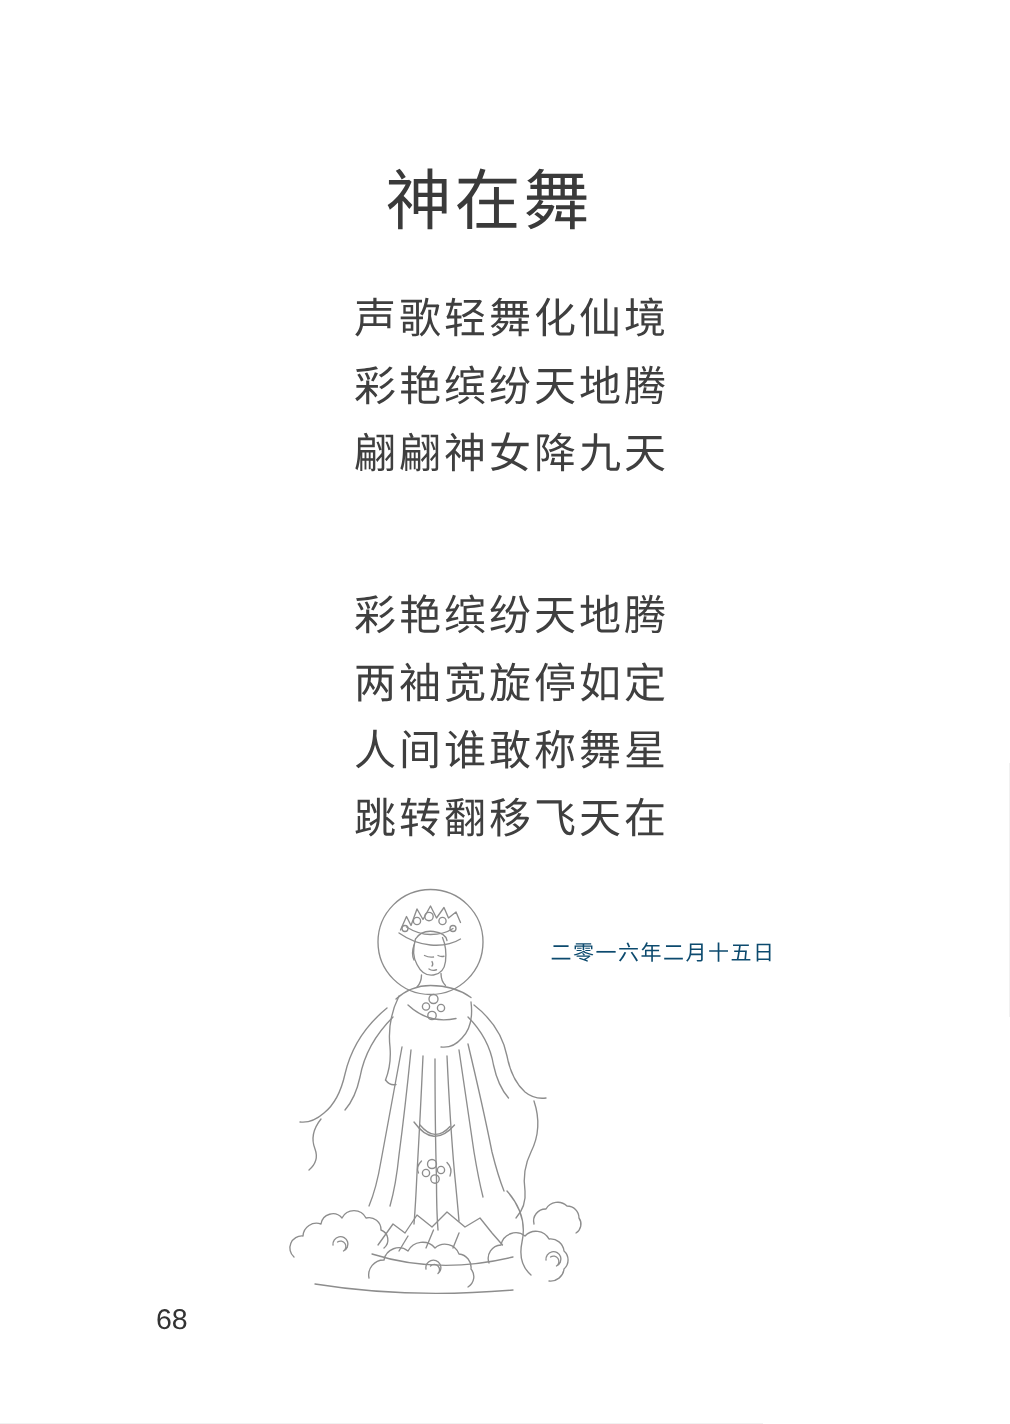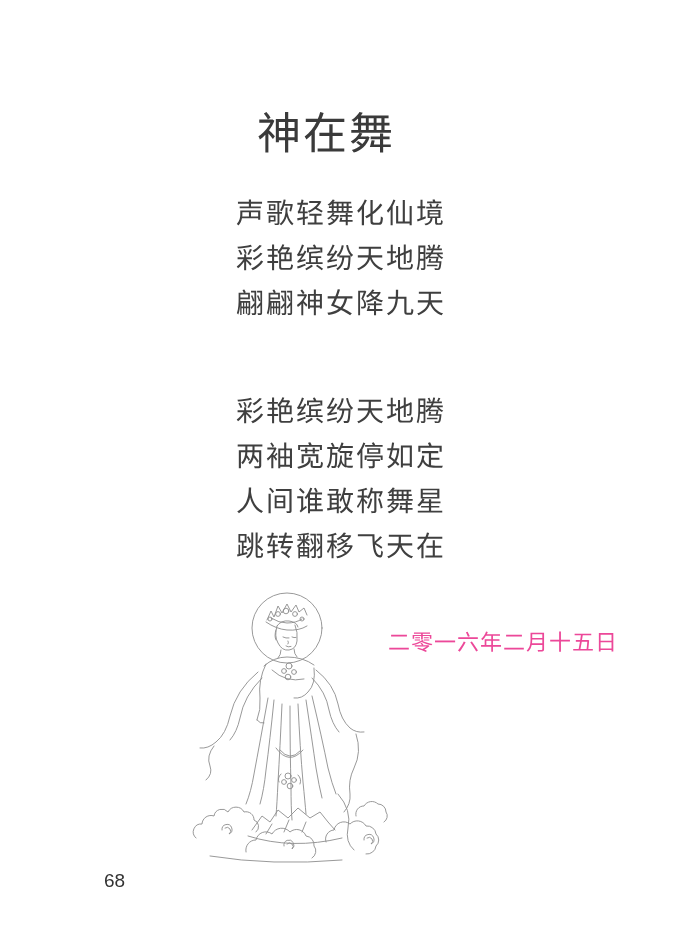--- a/index.html
+++ b/index.html
@@ -33,25 +33,25 @@
   .poem-line{
     height:45px;
     line-height:45px;
     font-size:28px;
     letter-spacing:2px;
     white-space:nowrap;
     color:#3f3f3f;
   }
   .poem-date{
     position:absolute;
-    left:388px;top:624px;
-    font-size:22px;
+    left:367px;top:624px;
+    font-size:14px;
     letter-spacing:1px;
     white-space:nowrap;
-    color:#ec4899;
+    color:#0c4a6e;
   }
   .illustration{
     position:absolute;
     left:188px;top:588px;
     width:212px;height:280px;
   }
   .illustration path,
   .illustration circle,
   .illustration ellipse,
   .illustration line{

